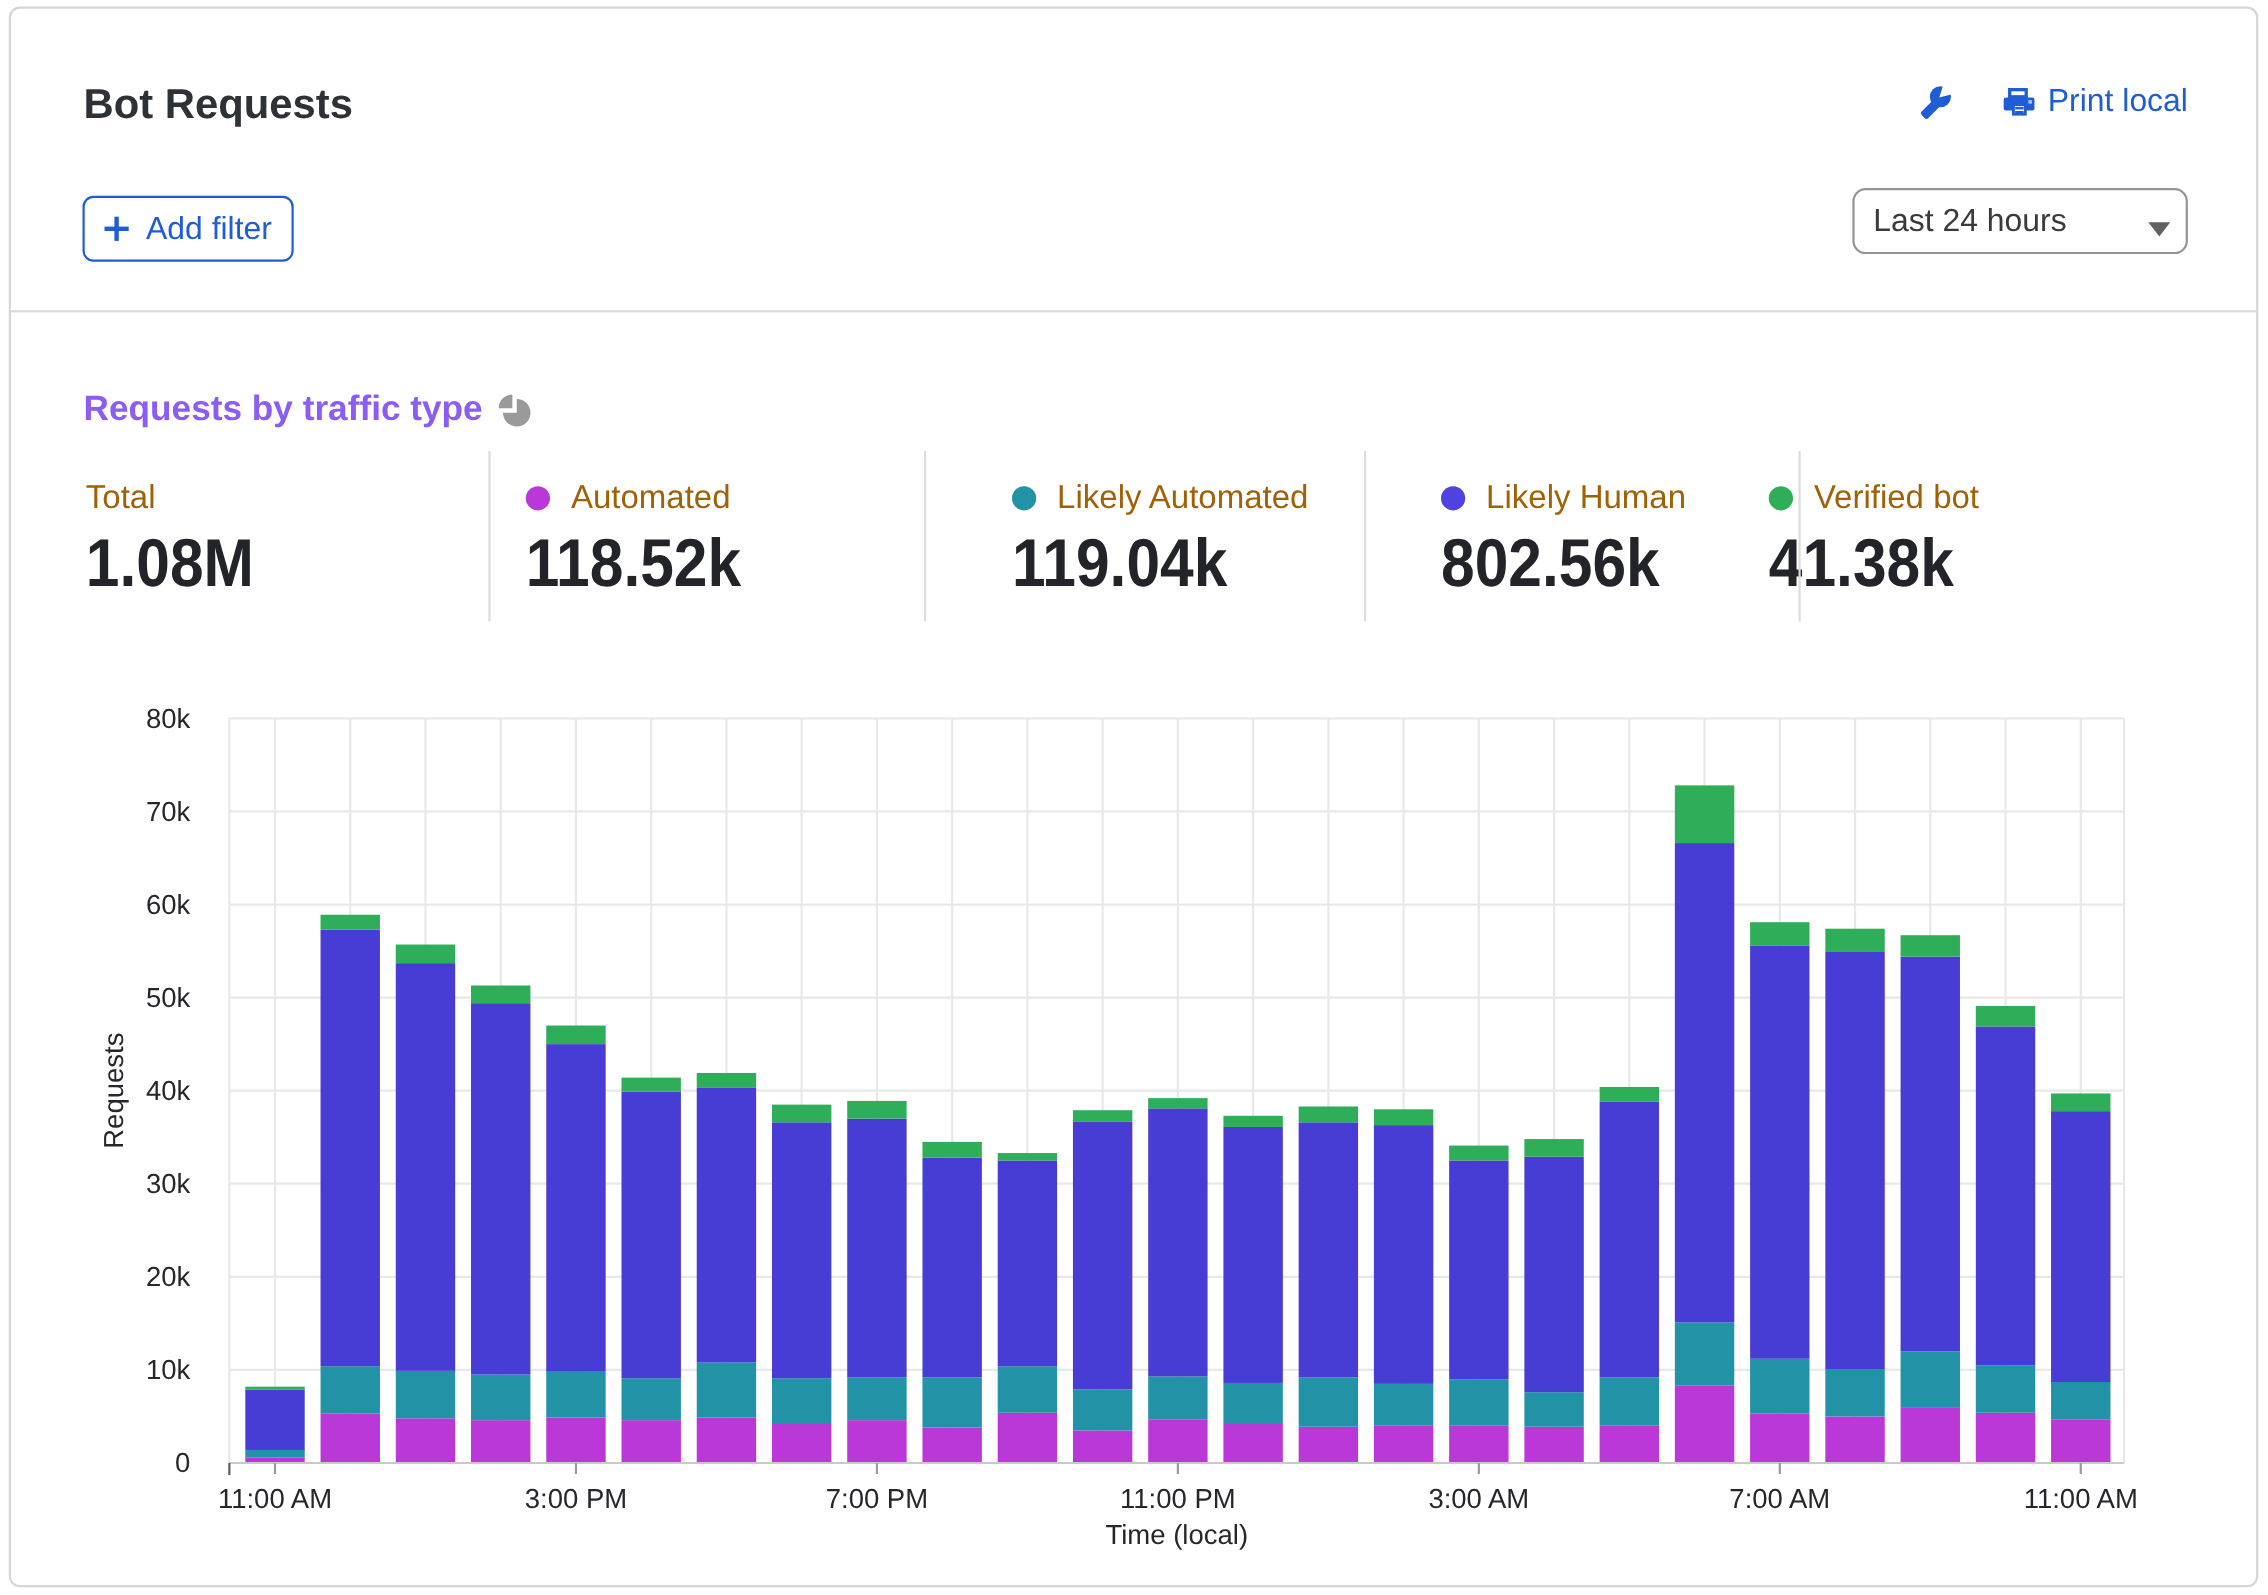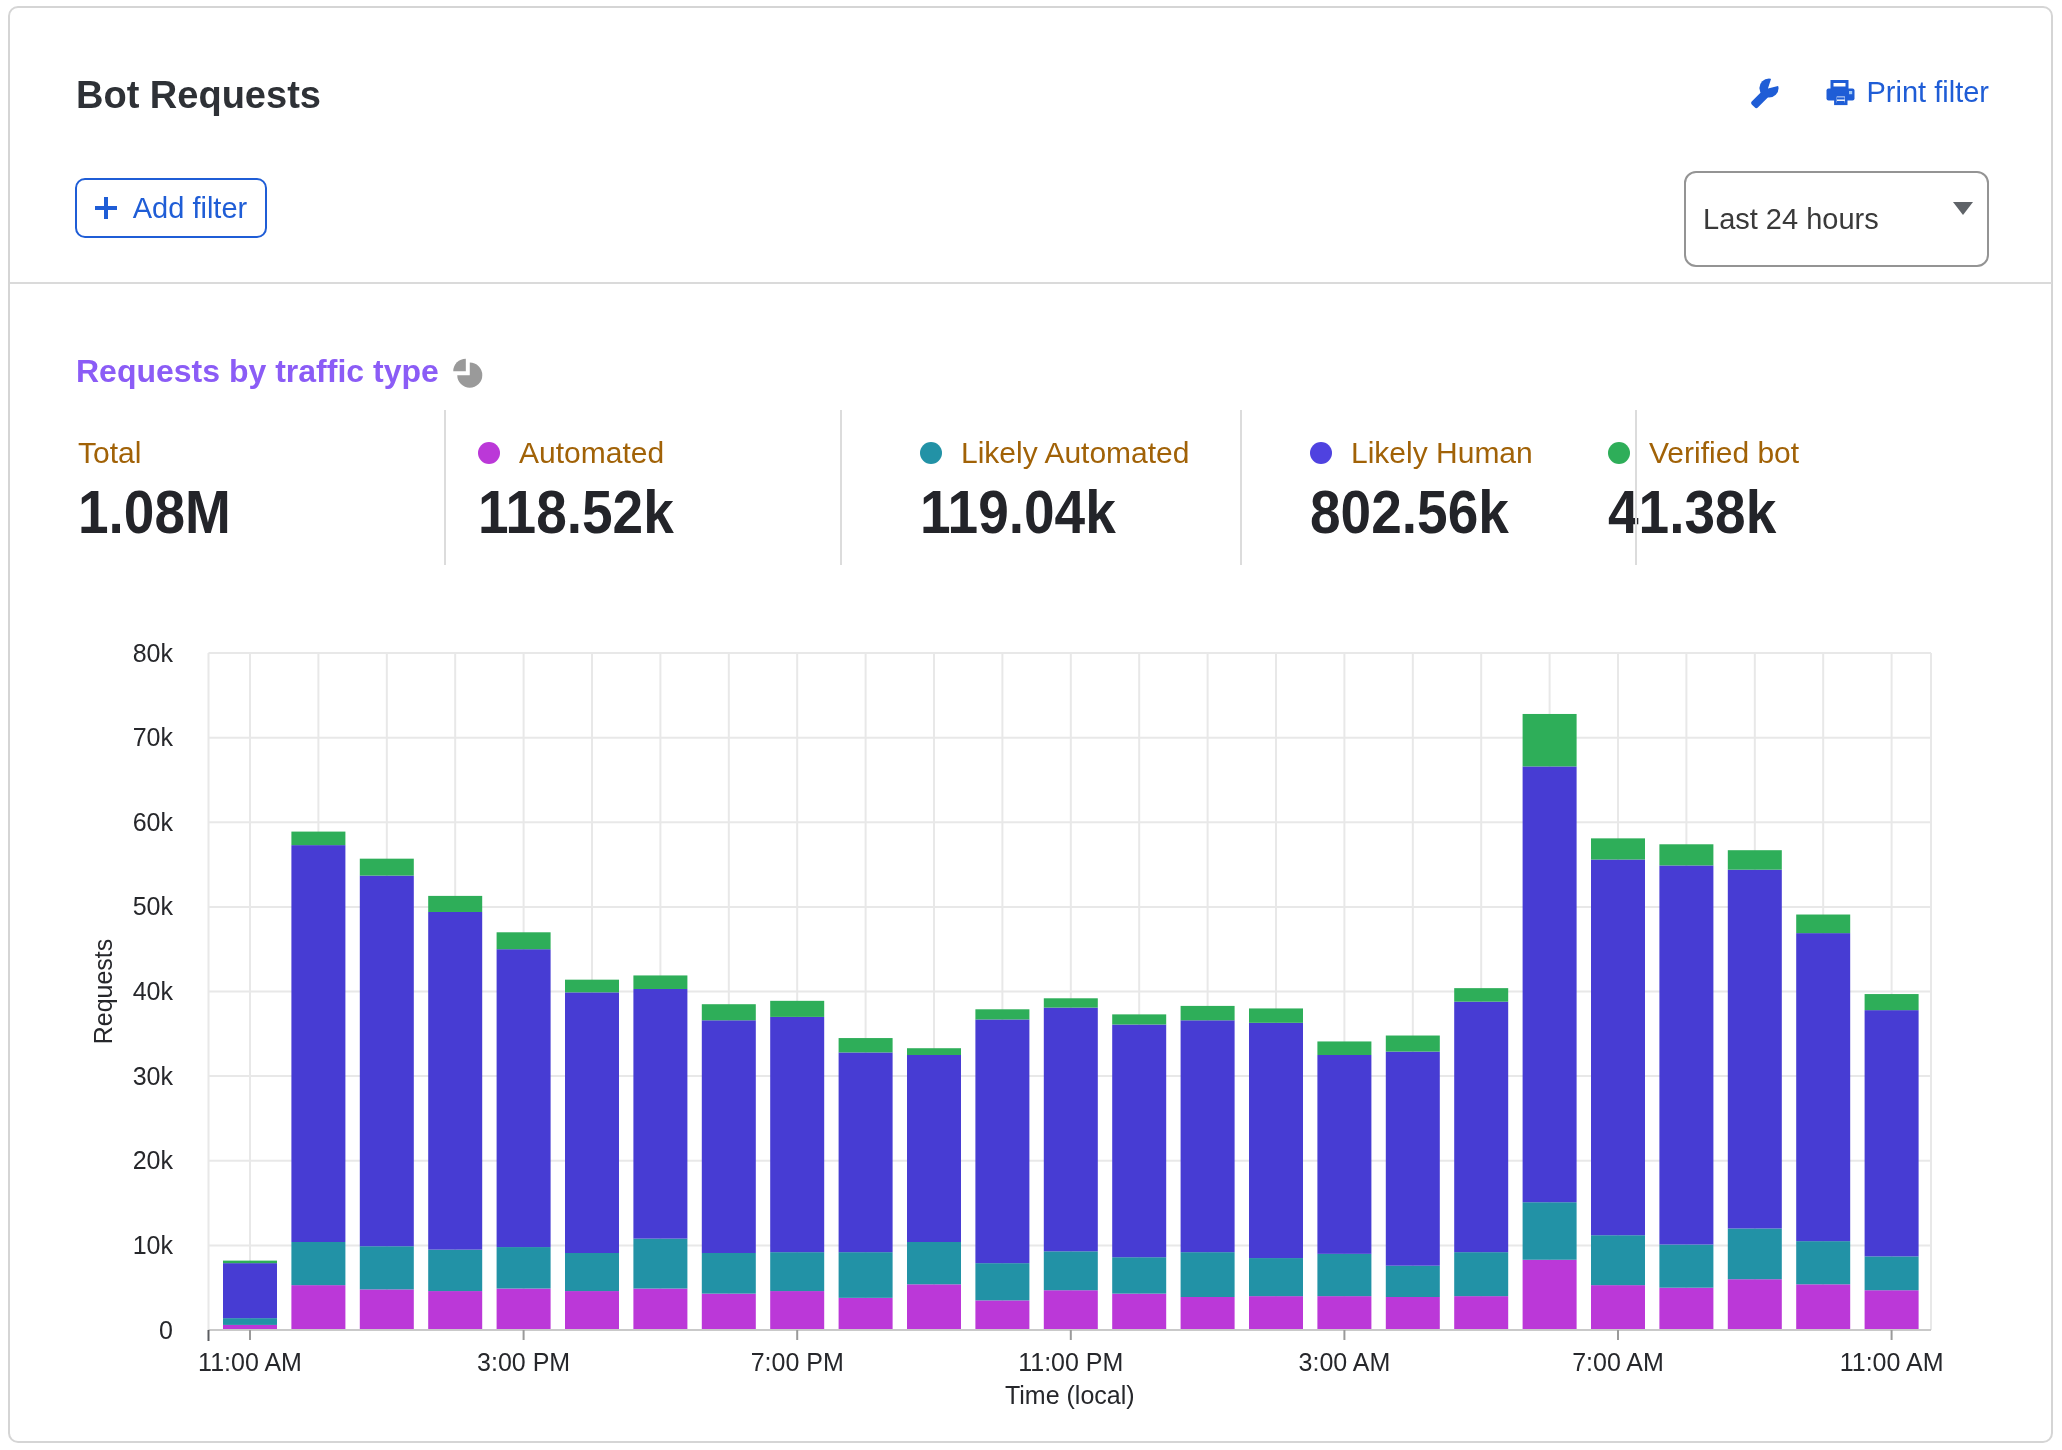--- a/index.html
+++ b/index.html
@@ -11,21 +11,21 @@
   h1 { position:absolute; left:76px; top:74px; font-size:38px; font-weight:700; color:#2e3136; letter-spacing:0; }
   .links { position:absolute; top:76px; right:73px; display:flex; align-items:center; }
   .links a { color:#1f5dd6; text-decoration:none; font-size:29px; display:flex; align-items:center; }
   .links svg { margin-right:12px; }
   .btn { position:absolute; left:75px; top:178px; width:192px; height:60px;
     border:2px solid #1f5dd6; border-radius:10px; color:#1f5dd6; font-size:29px;
     display:flex; align-items:center; justify-content:center; }
   .btn .plus { width:22px; height:22px; margin-right:16px; position:relative; }
   .btn .plus:before { content:''; position:absolute; left:0; top:9px; width:22px; height:4px; background:#1f5dd6; }
   .btn .plus:after { content:''; position:absolute; left:9px; top:0; width:4px; height:22px; background:#1f5dd6; }
-  .select { position:absolute; left:1684px; top:171px; width:305px; height:96px;
+  .select { position:absolute; left:1684px; top:171px; width:305px; height:60px;
     border:2px solid #949494; border-radius:12px; font-size:29px; color:#3a3a3a;
     display:flex; align-items:center; padding-left:17px; }
   .caret { position:absolute; right:14px; top:29px; width:0; height:0;
     border-left:10px solid transparent; border-right:10px solid transparent;
     border-top:13px solid #5f6368; }
   h2 { position:absolute; left:76px; top:353px; font-size:32px; font-weight:700; color:#8b5cf6;text-align:right; }
   .pie { position:absolute; left:451px; top:358px; }
   .stat { position:absolute; top:439px; }
   .stat-label { font-size:30px; color:#a16207; display:flex; align-items:center; height:28px; }
   .dot { width:22px; height:22px; border-radius:50%; display:inline-block; margin-right:19px; }
@@ -48,21 +48,21 @@
     </svg>
     <span style="width:33px"></span>
     <svg width="29" height="26" viewBox="0 0 29 26">
       <rect x="6" y="1.5" width="15" height="6.5" fill="#fff" stroke="#1f5dd6" stroke-width="3"></rect>
       <rect x="0.5" y="8.6" width="28" height="11.8" rx="2" fill="#1f5dd6"></rect>
       <rect x="23" y="11" width="3.2" height="3.2" fill="#9ec8f4"></rect>
       <rect x="9.4" y="15.2" width="10.8" height="8.6" fill="#fff" stroke="#1f5dd6" stroke-width="2.6"></rect>
       <rect x="11" y="17.3" width="7.6" height="2.2" fill="#1f5dd6"></rect>
       <rect x="11" y="20.9" width="7.6" height="2.2" fill="#1f5dd6"></rect>
     </svg>
-    <a>Print filter</a>
+    <a>Print local</a>
   </div>
   <div class="btn"><span class="plus"></span>Add filter</div>
   <div class="select">Last 24 hours<span class="caret"></span></div>
   <h2>Requests by traffic type</h2>
   <span class="pie"><svg width="33" height="32" viewBox="0 0 29 28" fill="#9a9a9a">
       <path d="M16.5 4 A11 11 0 1 1 5.5 15 L16.5 15 Z"></path>
       <path d="M13 0.5 A11 11 0 0 0 2 11.5 L13 11.5 Z"></path>
     </svg></span>
   <div class="stat" style="left:78px">
     <div class="stat-label">Total</div>

